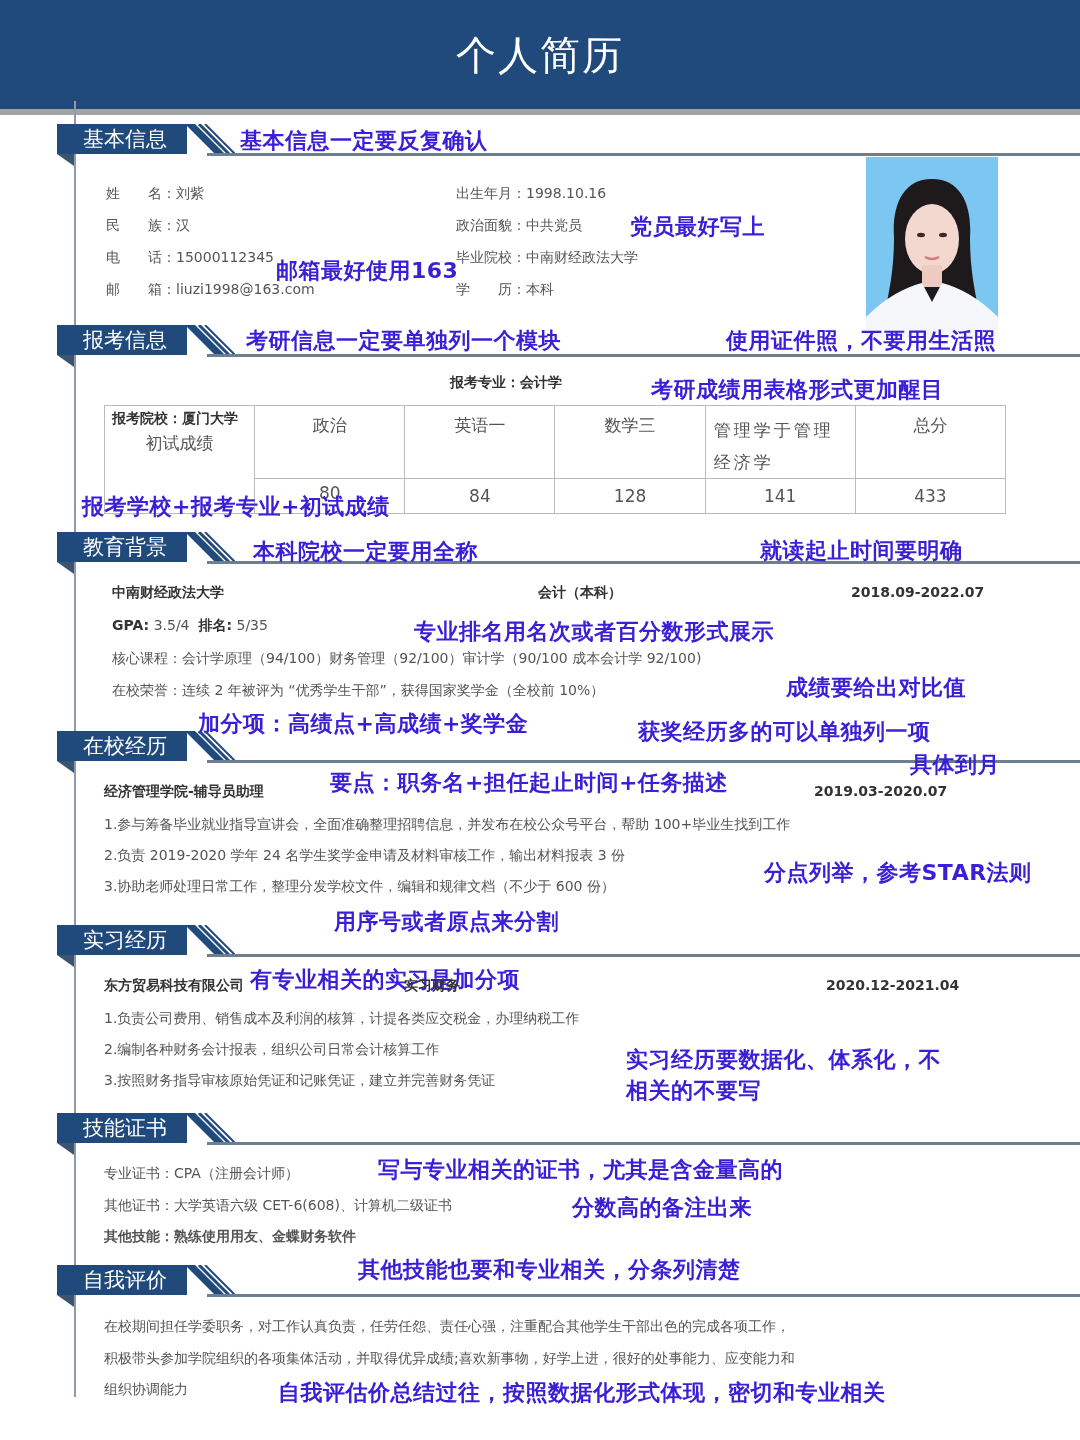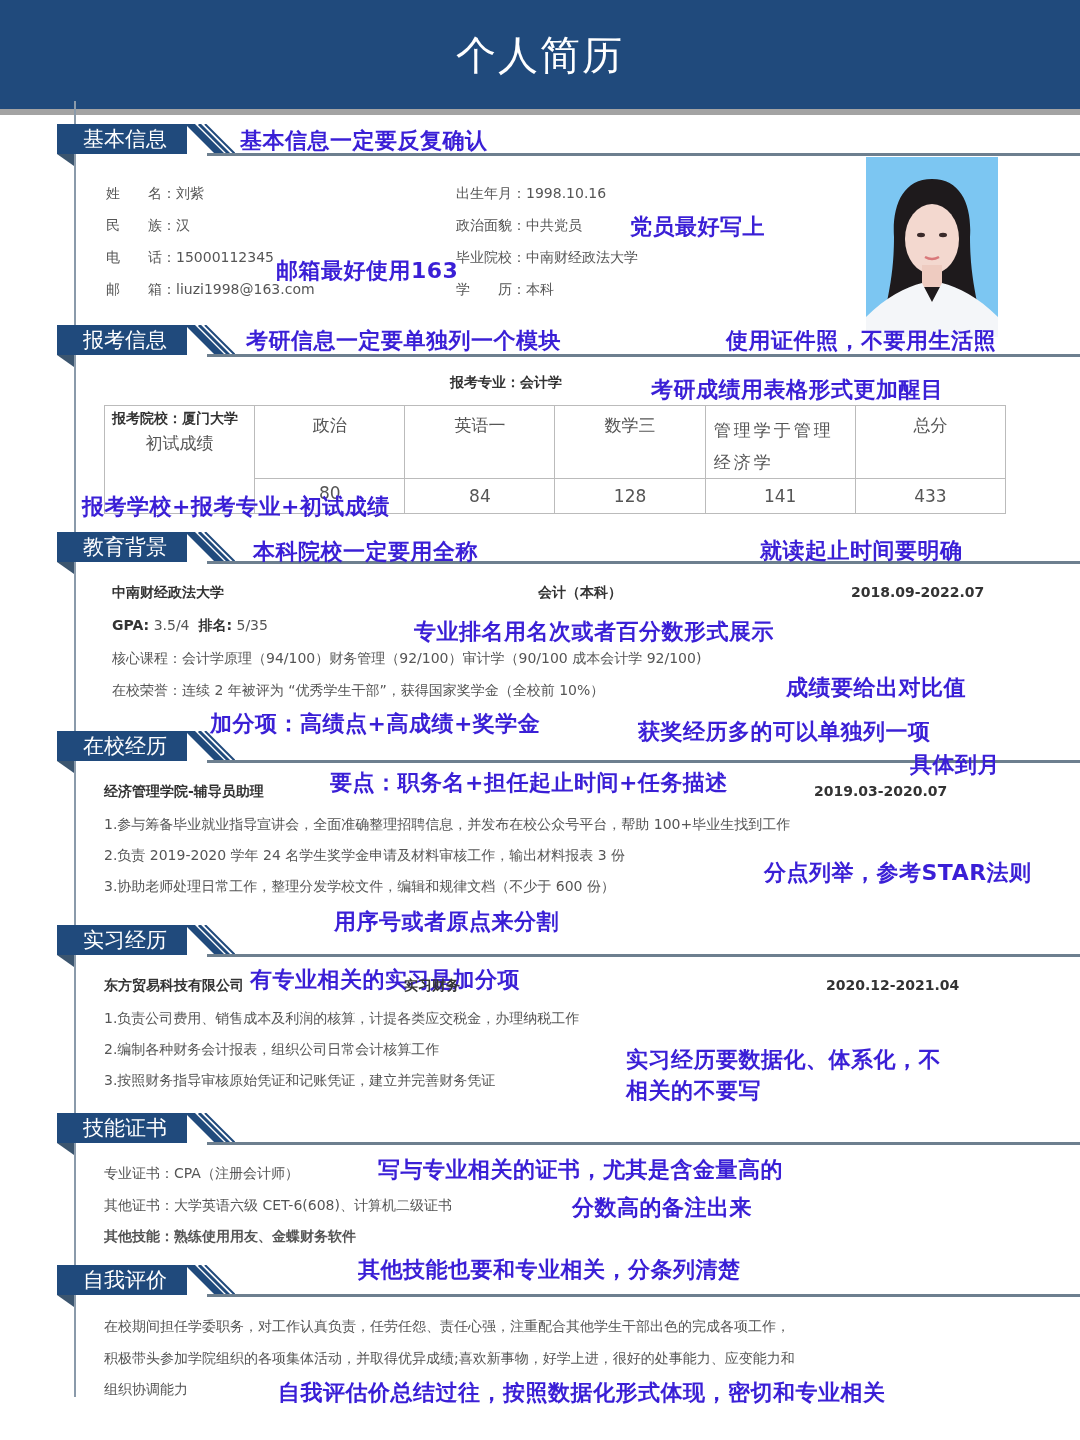--- a/index.html
+++ b/index.html
@@ -124,21 +124,21 @@
 <div class="note" style="left:760px;top:536px;">就读起止时间要明确</div>
 
 <div class="txt bold" style="left:112px;top:584px;">中南财经政法大学</div>
 <div class="txt bold" style="left:538px;top:584px;">会计（本科）</div>
 <div class="txt bold" style="left:851px;top:584px;">2018.09-2022.07</div>
 <div class="txt" style="left:112px;top:617px;"><b style="color:#333;">GPA:</b> <span>3.5/4</span>&nbsp;&nbsp;<b style="color:#333;">排名:</b> <span>5/35</span></div>
 <div class="note" style="left:414px;top:617px;">专业排名用名次或者百分数形式展示</div>
 <div class="txt" style="left:112px;top:650px;">核心课程：会计学原理（94/100）财务管理（92/100）审计学（90/100 成本会计学 92/100)</div>
 <div class="txt" style="left:112px;top:682px;">在校荣誉：连续 2 年被评为 “优秀学生干部”，获得国家奖学金（全校前 10%）</div>
 <div class="note" style="left:786px;top:673px;">成绩要给出对比值</div>
-<div class="note" style="left:198px;top:709px;margin-left:12px;">加分项：高绩点+高成绩+奖学金</div>
+<div class="note" style="left:198px;top:709px;">加分项：高绩点+高成绩+奖学金</div>
 <div class="note" style="left:638px;top:717px;">获奖经历多的可以单独列一项</div>
 
 <div class="sec" style="top:731px;">
   <div class="tab">在校经历</div>
   <div class="fold"></div>
   <svg class="slash" viewBox="0 0 50 30">
       <polygon points="0,0 10,0 40,30 30,30" fill="#204a7c"></polygon>
       <line x1="14" y1="0" x2="44" y2="30" stroke="#204a7c" stroke-width="3"></line>
       <line x1="20" y1="0" x2="50" y2="30" stroke="#204a7c" stroke-width="2"></line>
     </svg>

